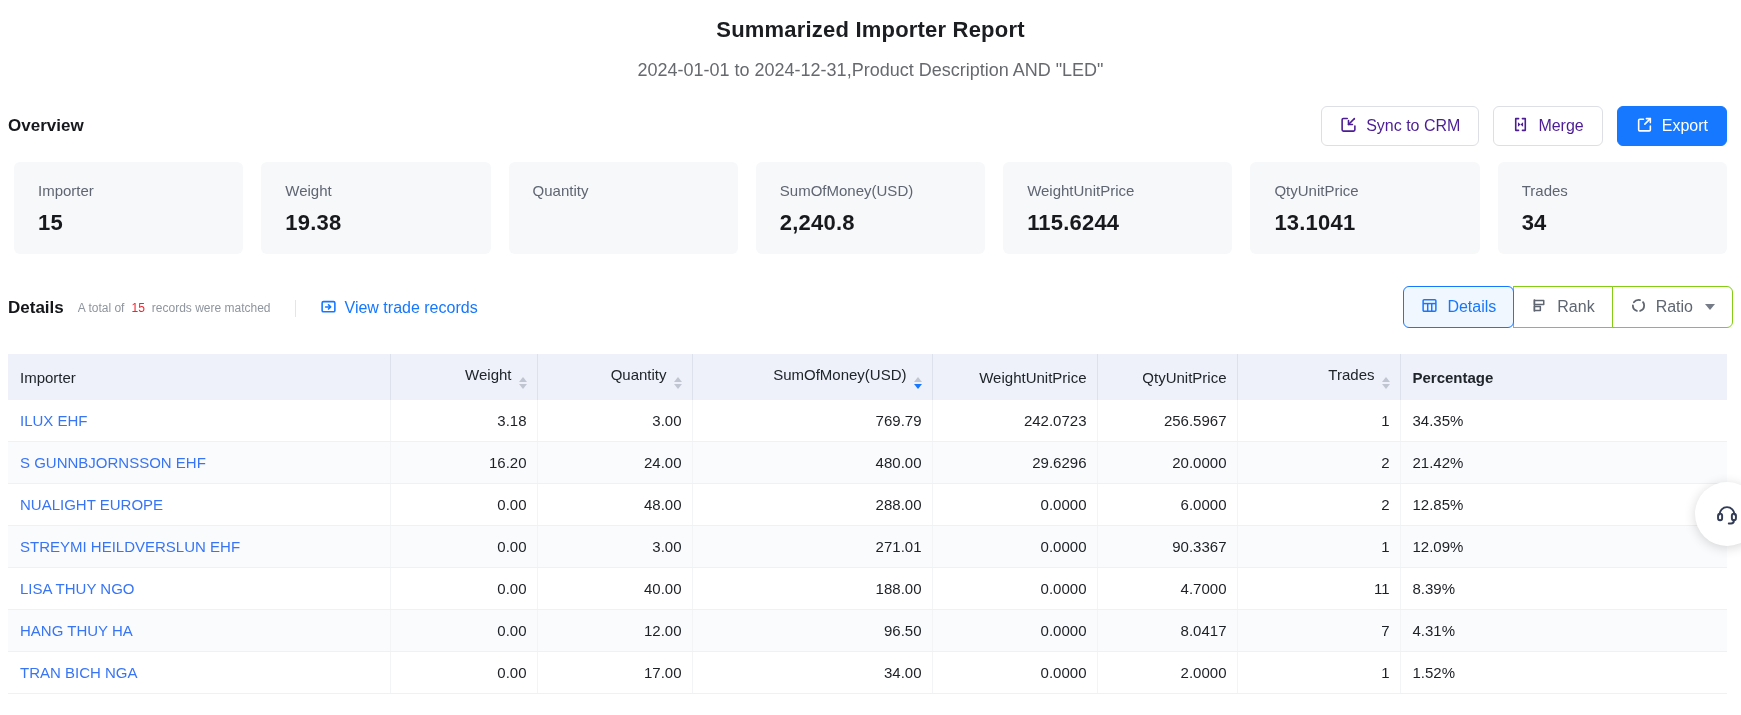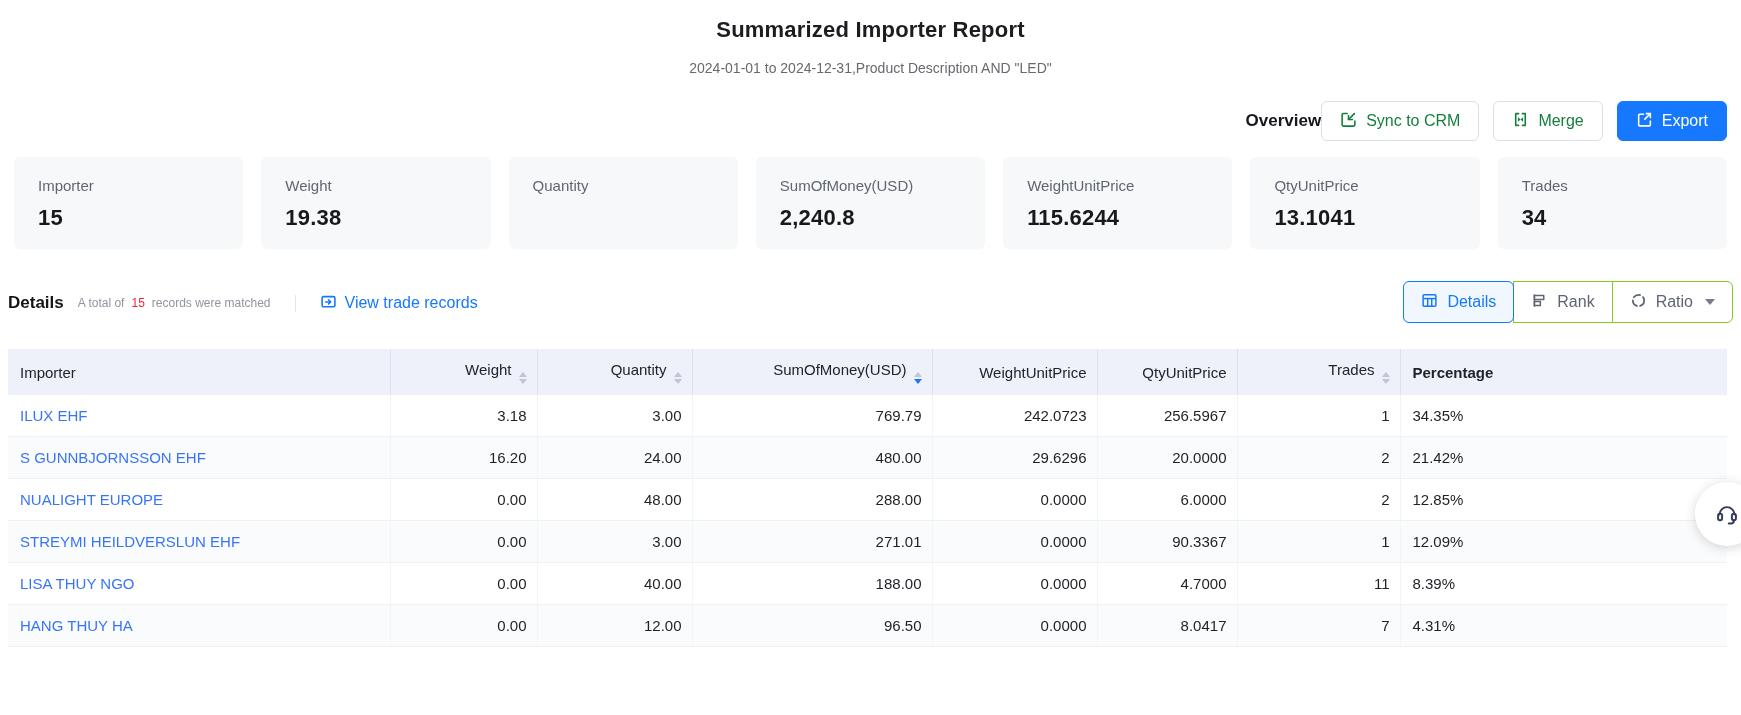--- a/index.html
+++ b/index.html
@@ -1,27 +1,27 @@
 <!DOCTYPE html>
 <html><head>
 <meta charset="utf-8">
 <style>
   * { box-sizing: border-box; }
   html,body { margin:0; padding:0; background:#fff; }
   body { font-family:"Liberation Sans", sans-serif; }
   .page { position:relative; width:1741px; height:715px; overflow:hidden; background:#fff; }
 
   .report-title { margin:0; padding-top:17px; text-align:center; font-size:22px; font-weight:600; color:#1b1d21; letter-spacing:.2px; }
-  .report-subtitle { margin-top:17px; text-align:center; font-size:14px; color:#66696e; }
-
-  .overview-bar { display:flex; align-items:center; justify-content:flex-end; margin:25px 14px 0 8px; }
+  .report-subtitle { margin-top:17px; text-align:center; font-size:18px; color:#66696e; }
+
+  .overview-bar { display:flex; align-items:center; justify-content:space-between; margin:25px 14px 0 8px; }
   .overview-heading { font-size:17px; font-weight:700; color:#16181c; }
   .actions { display:flex; gap:14px; }
   .btn { display:inline-flex; align-items:center; gap:9px; height:40px; padding:0 18px;
-         border:1px solid #dcdfe5; border-radius:6px; background:#fff; font-size:16px; color:#15803d;
+         border:1px solid #dcdfe5; border-radius:6px; background:#fff; font-size:16px; color:#4c1d95;
          font-family:inherit; cursor:pointer; }
   .btn svg { flex:0 0 auto; }
   .btn.primary { background:#1677ff; border-color:#1677ff; color:#fff; }
 
   .cards { display:flex; gap:18px; margin:16px 14px 0 14px; }
   .card { flex:1; background:#f7f8fa; border-radius:6px; height:92px; padding:20px 0 0 24px; }
   .card-label { font-size:15px; color:#5f6672; }
   .card-value { margin-top:11px; font-size:22px; font-weight:700; color:#17191d; letter-spacing:.2px; }
 
   .details-bar { display:flex; justify-content:space-between; margin:32px 8px 0 8px; min-height:44px;gap:20px; }
@@ -285,20 +285,30 @@
         <tr>
           <td class="al-left"><a href="#" class="importer">HANG THUY HA</a></td>
           <td class="al-right">0.00</td>
           <td class="al-right">12.00</td>
           <td class="al-right">96.50</td>
           <td class="al-right">0.0000</td>
           <td class="al-right">8.0417</td>
           <td class="al-right">7</td>
           <td class="al-left">4.31%</td>
         </tr>
+        <tr>
+          <td class="al-left"><a href="#" class="importer">TRAN BICH NGA</a></td>
+          <td class="al-right">0.00</td>
+          <td class="al-right">17.00</td>
+          <td class="al-right">34.00</td>
+          <td class="al-right">0.0000</td>
+          <td class="al-right">2.0000</td>
+          <td class="al-right">1</td>
+          <td class="al-left">1.52%</td>
+        </tr>
       </tbody>
   </table>
 
   <div class="support-fab">
     <span>
       <svg width="26" height="26" viewBox="0 0 16 16" fill="none" stroke="#333c57" stroke-width="1.2" stroke-linecap="round" stroke-linejoin="round">
         <path d="M3.4 9.6a4.6 4.6 0 0 1 9.2 0"></path>
         <rect x="2.5" y="9" width="2.5" height="4.1" rx="1.2"></rect>
         <rect x="11" y="9" width="2.5" height="4.1" rx="1.2"></rect>
         <path d="M12.2 13.1v.3a1.7 1.7 0 0 1-1.7 1.7H9.1"></path>

